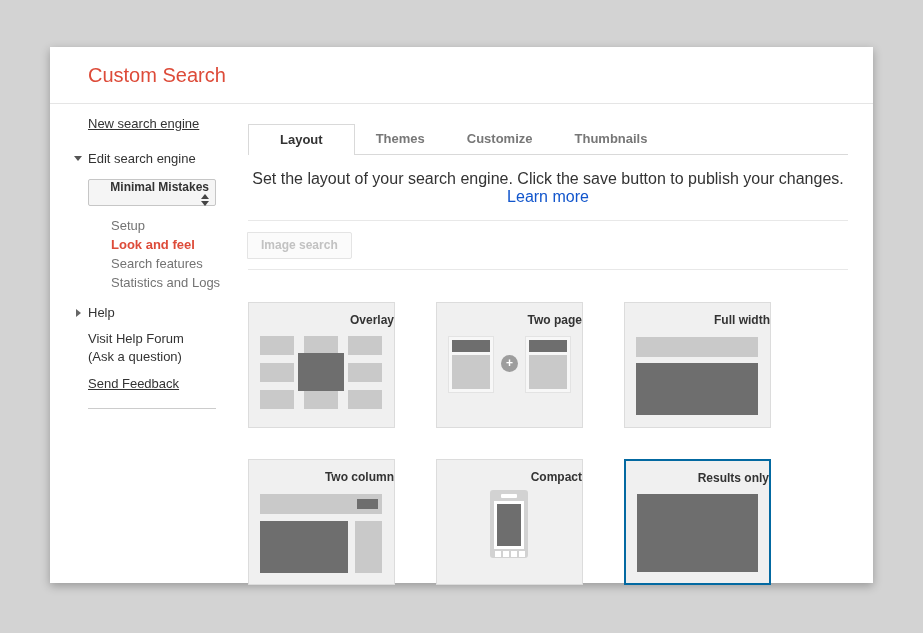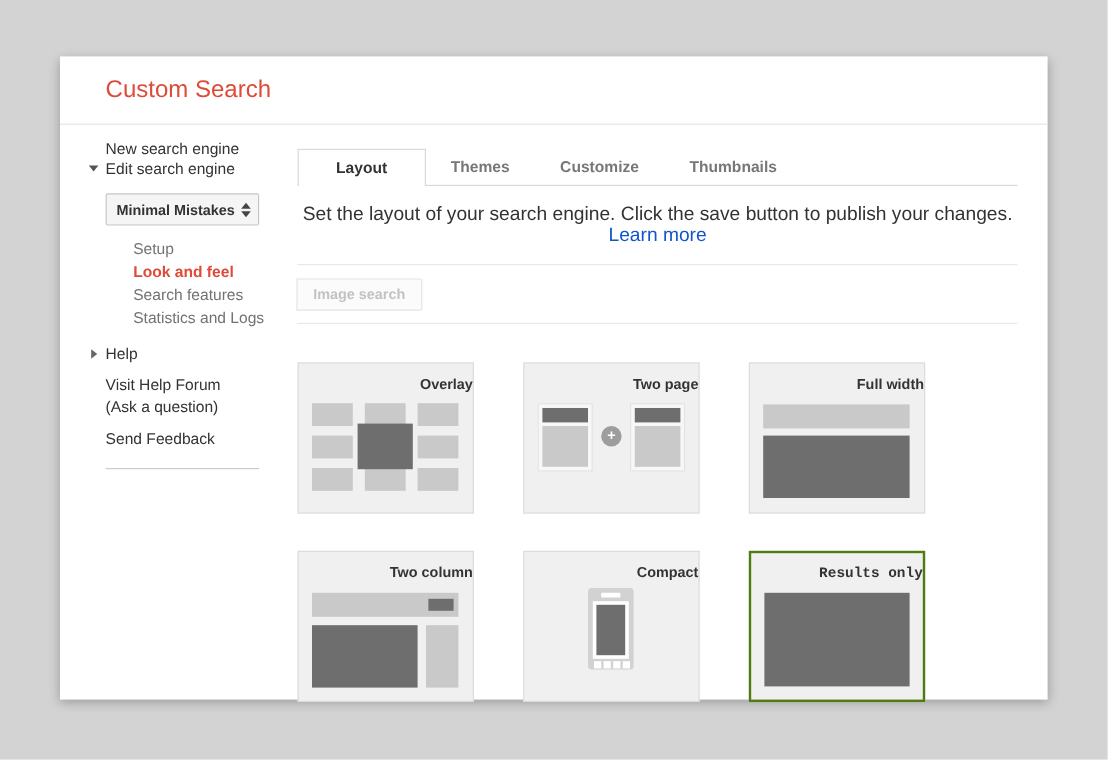--- a/index.html
+++ b/index.html
@@ -17,28 +17,28 @@
   .hdr { height:56px; border-bottom:1px solid #e5e5e5; }
   .hdr-title {
     padding:17px 0 0 38px; font-size:20px; color:#dd4b39; font-weight:normal;
   }
   
   .cols { display:flex; height:479px; }
   .side { width:160px; padding-left:38px; flex:none; font-size:13px; color:#333; }
   .main { flex:1; padding-right:25px; }
 
   
-  .side-item { margin-top:12px; cursor:pointer; }
-  .side-row { display:flex; align-items:center; margin-top:2px; cursor:pointer; }
+  .side-item { margin-top:12px; cursor:pointer;text-decoration:underline; }
+  .side-row { display:flex; align-items:center; margin-top:20px; cursor:pointer; }
   .tri-down { width:0; height:0; border-left:4px solid transparent; border-right:4px solid transparent; border-top:5px solid #555; margin:0 6px 0 -14px; }
   .tri-right { width:0; height:0; border-top:4px solid transparent; border-bottom:4px solid transparent; border-left:5px solid #666; margin:0 7px 0 -12px; }
   .engine-select {
     margin-top:13px; width:112px; height:25px; background:#f5f5f5;
-    border:1px solid #c6c6c6; border-radius:2px; display:flex; align-items:center;
-    padding:0 6px 0 8px; cursor:pointer; justify-content:space-between;
+    border:1px solid #c6c6c6; border-radius:2px; display:flex; align-items:flex-end;
+    padding:0 6px 0 8px; cursor:pointer; justify-content:space-between;flex-direction:column;
   }
   .engine-select .val { font-size:12px; font-weight:bold; color:#333; }
   .spinner { display:flex; flex-direction:column; gap:2px; }
   .spin-up { width:0;height:0;border-left:4px solid transparent;border-right:4px solid transparent;border-bottom:5px solid #444; }
   .spin-dn { width:0;height:0;border-left:4px solid transparent;border-right:4px solid transparent;border-top:5px solid #444; }
   .submenu { margin:10px 0 0 23px; }
   .submenu .sm-item { line-height:19px; cursor:pointer; color:#737373; }
   .submenu .sm-item.active { color:#dd4b39; font-weight:bold; }
   .forum { margin-top:10px; line-height:18px; cursor:pointer; }
   .side-divider { margin-top:17px; width:128px; border:none; border-top:1px solid #ccc; }
@@ -67,21 +67,21 @@
   .tbtn.on  { background:#e2e2e2; border-color:#c2c2c2; color:#333; border-radius:2px 0 0 2px; }
   .tbtn.off { background:#fbfbfb; border-color:#e4e4e4; color:#c2c2c2; margin-left:-1px; border-radius:0 2px 2px 0; }
   .rule2 { border:none; border-top:1px solid #e8e8e8; margin-top:10px; }
 
   
   .cards { margin-top:32px; display:grid; grid-template-columns:repeat(3,147px); gap:31px 41px; }
   .card {
     width:145px; height:124px; background:#f0f0f0; border:1px solid #dcdcdc;
     position:relative; cursor:pointer;
   }
-  .card.selected { border:2px solid #4d7c0f; width:143px; height:122px;font-family:Liberation Mono, monospace; }
+  .card.selected { border:2px solid #0369a1; width:143px; height:122px; }
   .card-title { text-align:right; margin-top:10px; font-size:12px; font-weight:bold; color:#333; }
   .dk { background:#6e6e6e; position:absolute; }
   .lt { background:#c9c9c9; position:absolute; }
 
   
   .d-ovl { position:absolute; left:11px; top:33px; width:123px; height:73px; }
   .d-ovl .lt { width:34px; height:19px; }
   .d-ovl .dk { left:38px; top:17px; width:46px; height:38px; }
   
   .d-tp .pg {

